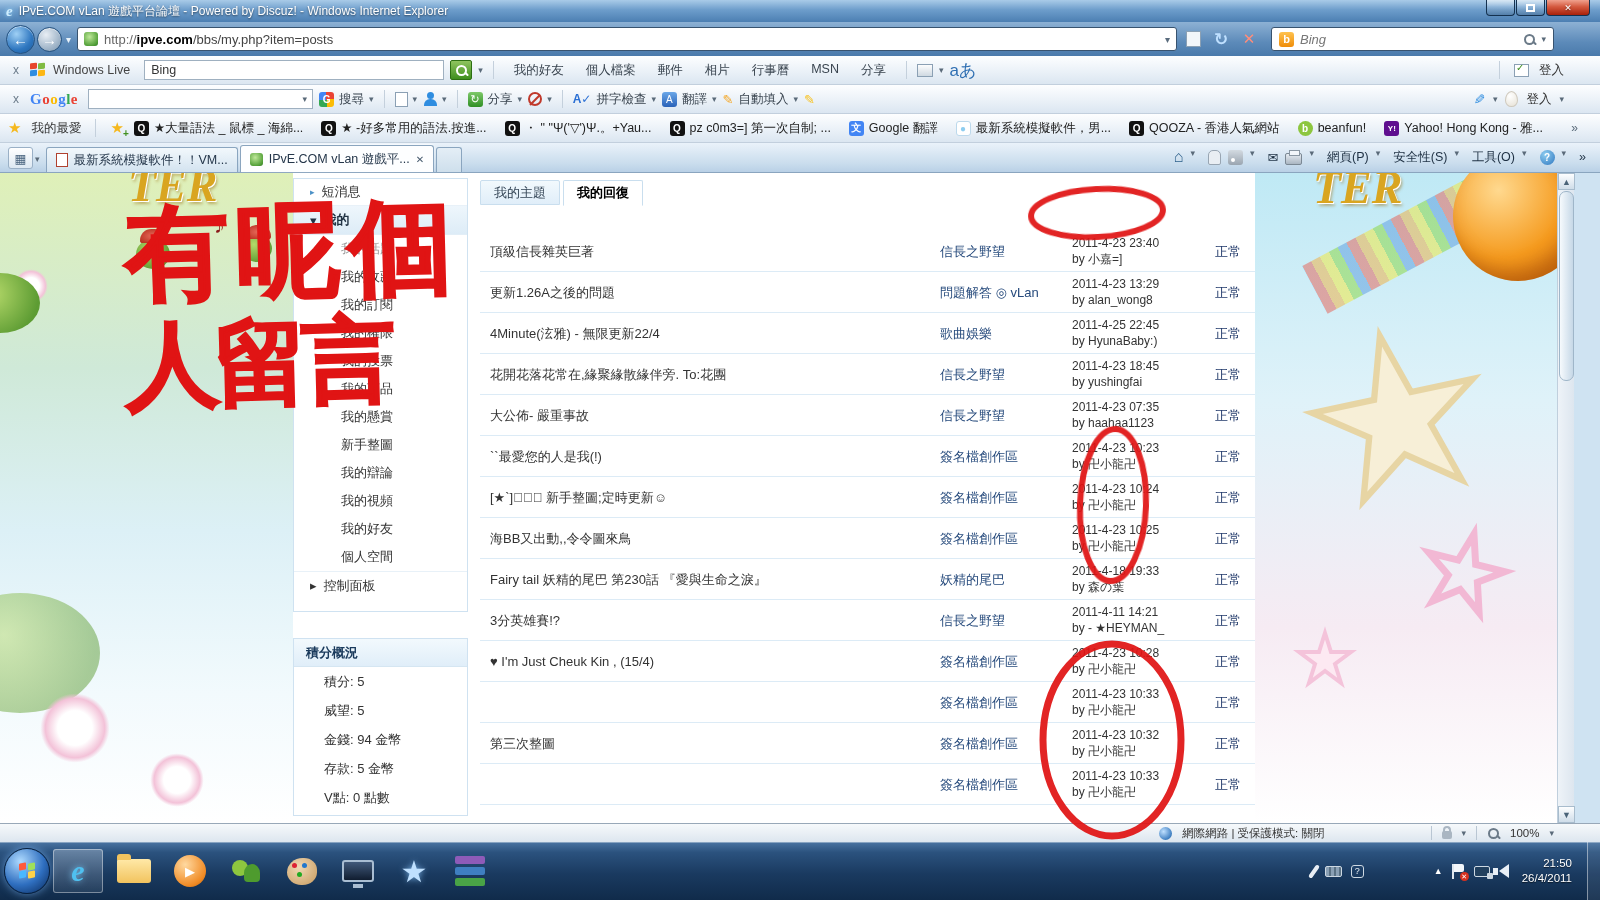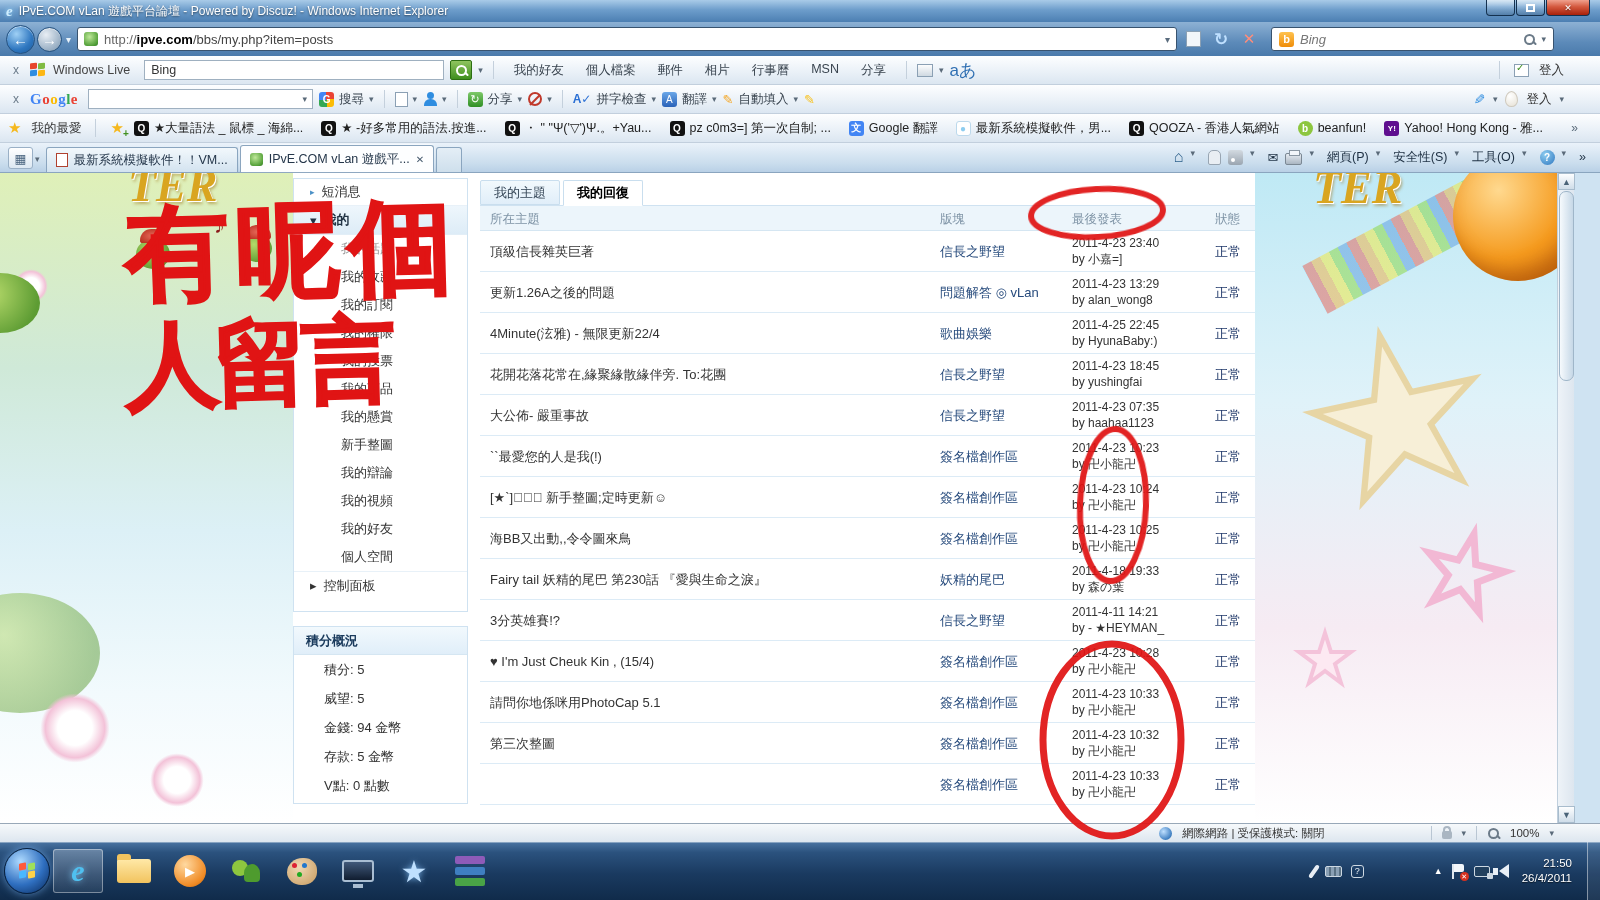--- a/index.html
+++ b/index.html
@@ -123,21 +123,21 @@
 .stripes{position:absolute;width:340px;height:54px;opacity:.45;transform:rotate(-28deg);background:repeating-linear-gradient(90deg,#e84c3d 0 10px,#f5a623 10px 20px,#f8e71c 20px 30px,#7ed321 30px 40px,#4a90d9 40px 50px)}
 
 .main{position:absolute;left:293px;top:0;width:962px;height:650px;background:#fff;color:#333}
 .menu-box{position:absolute;left:0;top:5px;width:175px;height:434px;background:#fff;border:1px solid #cfe2f1;font-size:13px}
 .menu-row{height:27px;display:flex;align-items:center;gap:7px;padding-left:16px;color:#333;border-bottom:1px solid #e8f1f8}
 .menu-row .tri{color:#4a90c6;font-size:9px}
 .menu-my{height:29px;display:flex;align-items:center;gap:7px;padding-left:16px;font-weight:bold;color:#234;background:linear-gradient(#eef6fc,#ddecf7);border-bottom:1px solid #e2eef7}
 .side-item{height:28px;line-height:28px;padding-left:47px;color:#333;white-space:nowrap}
 .side-item:first-child{color:#999}
 .menu-cp{height:28px;display:flex;align-items:center;gap:7px;padding-left:16px;border-top:1px solid #e8f1f8;color:#333}
-.points-box{position:absolute;left:0;top:453px;width:175px;height:178px;border:1px solid #cfe2f1;background:#fff}
+.points-box{position:absolute;left:0;top:465px;width:175px;height:178px;border:1px solid #cfe2f1;background:#fff}
 .points-head{height:28px;line-height:28px;padding-left:12px;font-weight:bold;color:#1a3a5c;background:linear-gradient(#f2f9fd,#e0eef9);border-bottom:1px solid #d5e6f2}
 .pt-row{height:29px;line-height:29px;padding-left:30px;color:#333}
 
 .board{position:absolute;left:187px;top:0;width:775px;height:650px;font-size:13px}
 .board-tabs{position:absolute;left:0;top:7px;display:flex;z-index:2}
 .btab{height:25px;display:flex;align-items:center;padding:0 13px;border:1px solid #c9deee;background:linear-gradient(#f2f9fd,#e0eef9);color:#345;margin-right:3px;border-radius:2px 2px 0 0}
 .btab.active{background:#fff;font-weight:bold;color:#000;height:26px;border-bottom:1px solid #fff}
 .bheader{position:absolute;left:0;top:32px;width:775px;height:26px;background:#ecf5fb;border-top:1px solid #cfe2f1;border-bottom:1px solid #d5e6f2;color:#7f94a6;font-size:12.5px}
 .bheader span,.trow>*{position:absolute;top:0}
 .col-topic{left:10px}.col-forum{left:460px}.col-last{left:592px}.col-status{left:735px}
@@ -514,26 +514,20 @@
 
   <div class="pt-row">V點: 0 點數</div>
 </div>
     </div>
 
     <div class="board">
       <div class="board-tabs">
         <div class="btab">我的主題</div>
         <div class="btab active">我的回復</div>
       </div>
-      <div class="bheader">
-        <span class="col-topic">所在主題</span>
-        <span class="col-forum">版塊</span>
-        <span class="col-last">最後發表</span>
-        <span class="col-status">狀態</span>
-      </div>
       <div class="rows" id="board-rows">
   <div class="trow">
     <a class="c-topic">頂級信長雜英巨著</a>
     <span class="c-forum">信長之野望</span>
     <span class="c-last">
       <span class="date">2011-4-23 23:40</span>
       <span class="by">by 小嘉=]</span>
     </span>
     <span class="c-status">正常</span>
   </div>
@@ -632,21 +626,20 @@
     <a class="c-topic">♥ I'm Just Cheuk Kin , (15/4)</a>
     <span class="c-forum">簽名檔創作區</span>
     <span class="c-last">
       <span class="date">2011-4-23 10:28</span>
       <span class="by">by 卍小龍卍</span>
     </span>
     <span class="c-status">正常</span>
   </div>
 
   <div class="trow">
-    <a class="c-topic">請問你地係咪用PhotoCap 5.1</a>
     <span class="c-forum">簽名檔創作區</span>
     <span class="c-last">
       <span class="date">2011-4-23 10:33</span>
       <span class="by">by 卍小龍卍</span>
     </span>
     <span class="c-status">正常</span>
   </div>
 
   <div class="trow">
     <a class="c-topic">第三次整圖</a>

